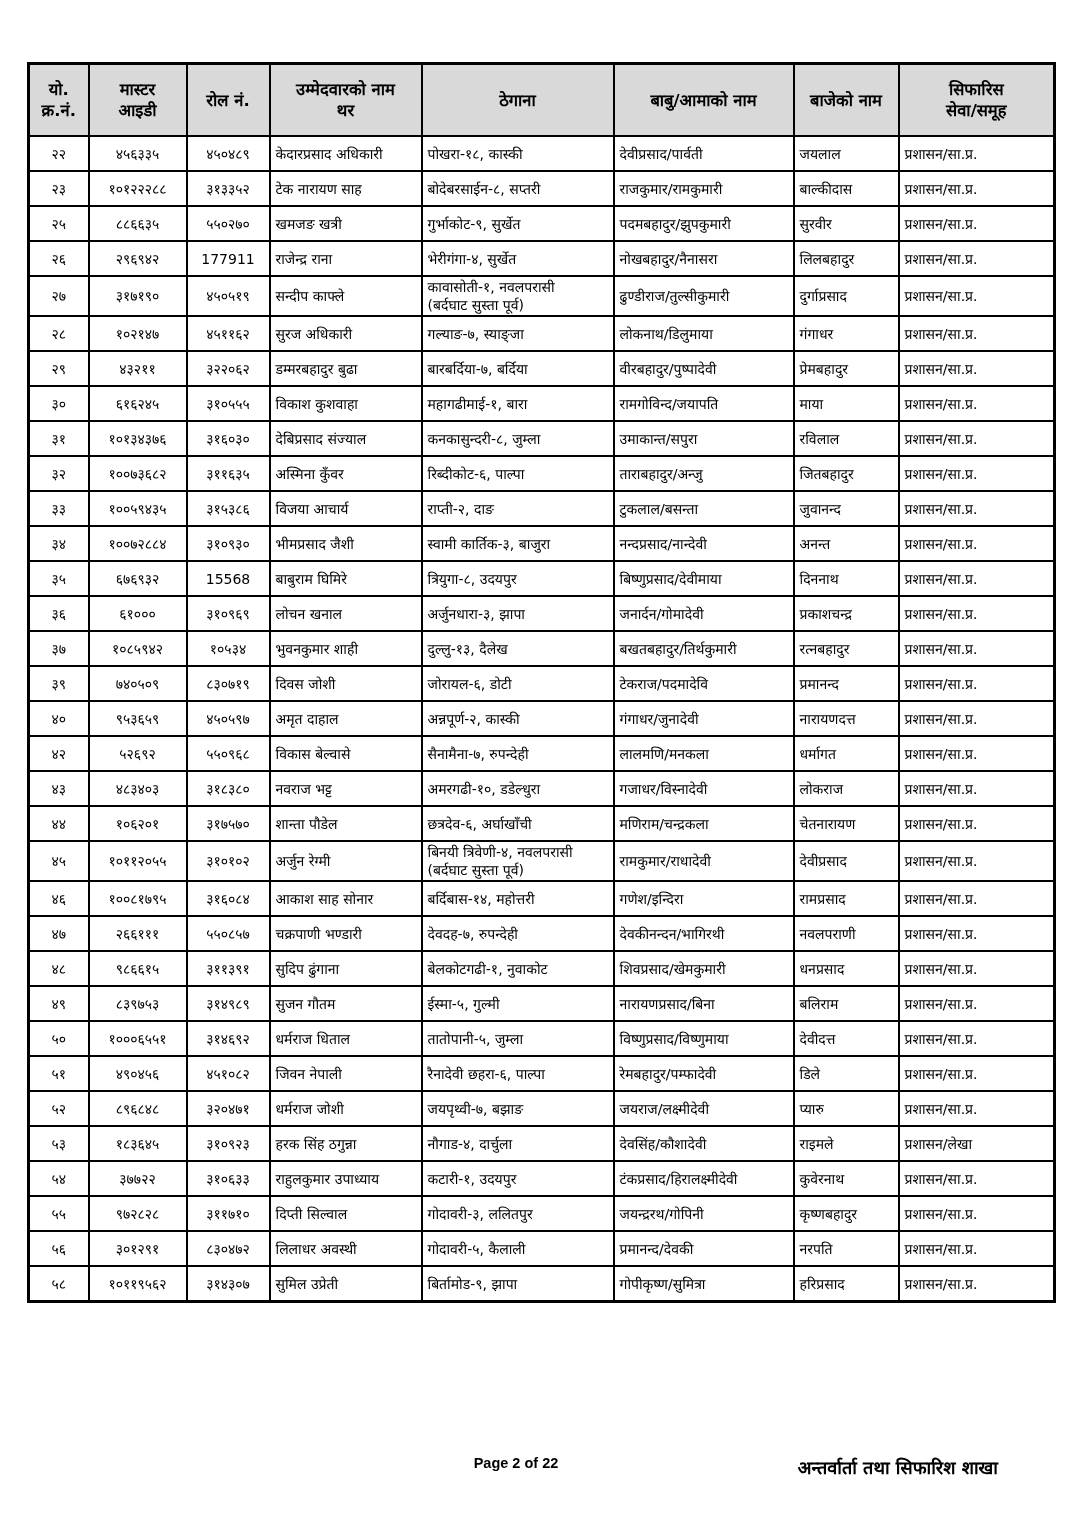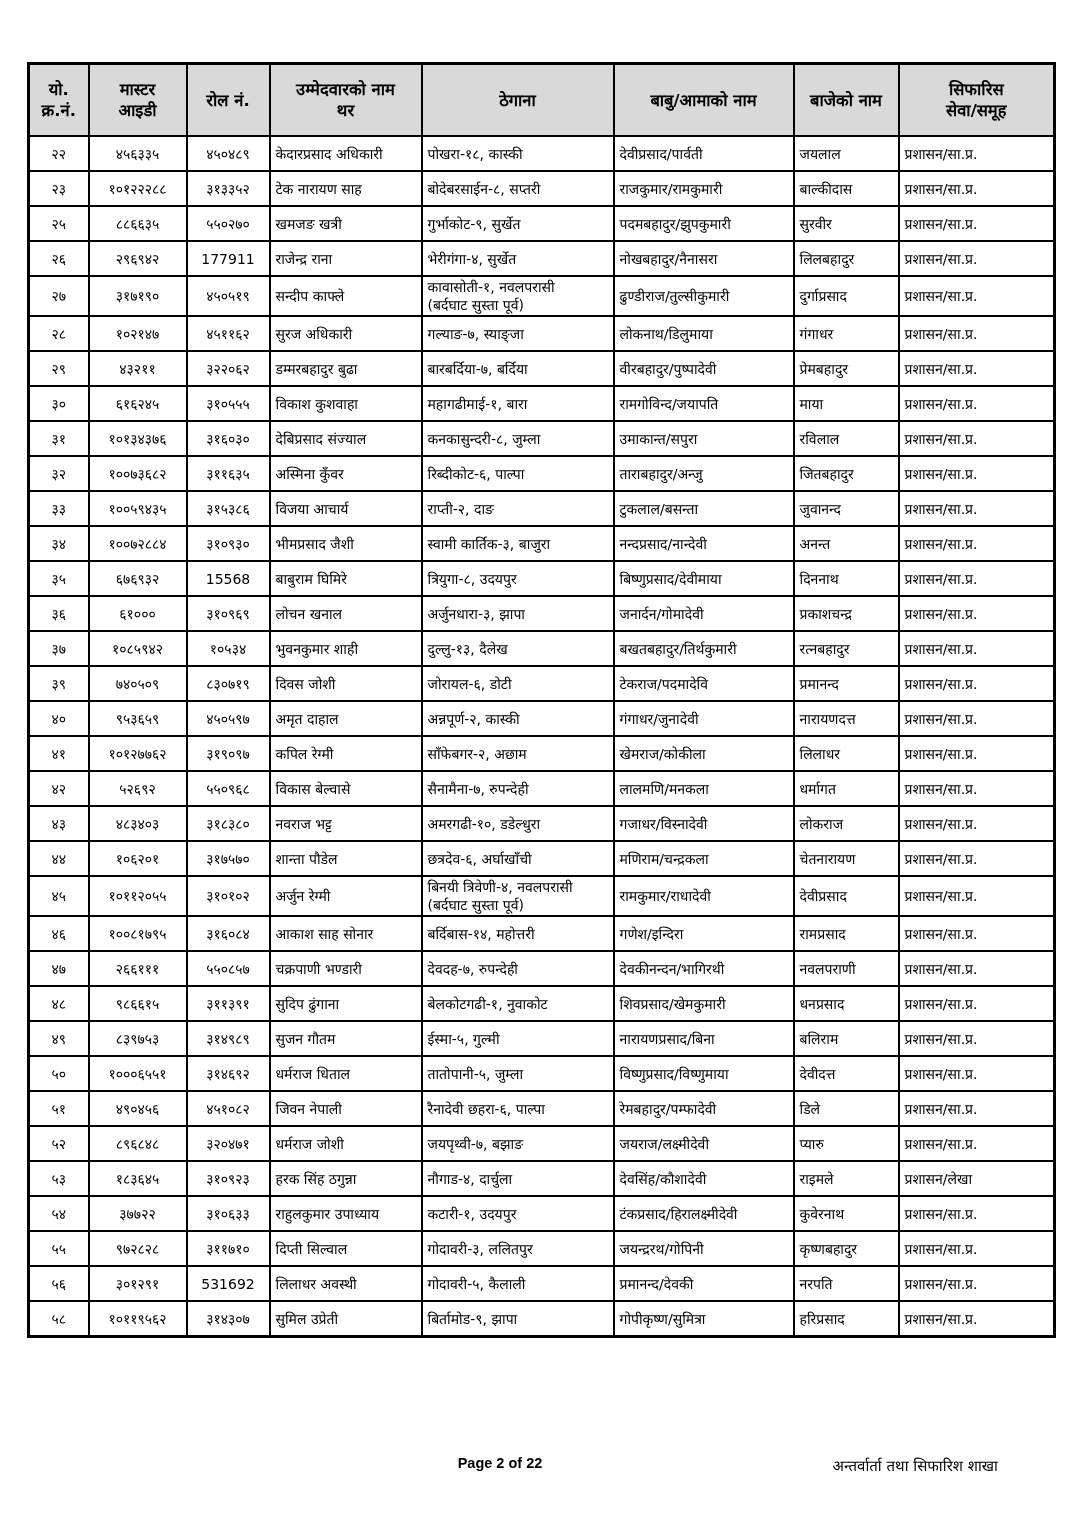--- a/index.html
+++ b/index.html
@@ -57,29 +57,30 @@
   .footer {
     position: absolute;
     left: 27px;
     top: 1455px;
     width: 1026px;
     height: 24px;
     font-size: 14.5px;
   }
   .footer .page-label {
     position: absolute;
-    left: 473px;
+    left: 489px;
     transform: translateX(-50%);
     font-weight: bold;
     font-family: "Liberation Sans", sans-serif;
   }
   .footer .branch-label {
     position: absolute;
     right: 55px;
-    font-size: 15px;
+    font-size: 18px;
+    font-weight: bold;
   }
 </style>
 </head>
 <body style="--header-bg: #d9d9d9;">
 
 <div class="page">
 
   <table class="rec-table">
     <colgroup>
       <col style="width:60px">
@@ -273,30 +274,20 @@
           <td class="c-center">४०</td>
           <td class="c-center">९५३६५९</td>
           <td class="c-center">४५०५९७</td>
           <td class="c-left">अमृत दाहाल</td>
           <td class="c-left">अन्नपूर्ण-२, कास्की</td>
           <td class="c-left">गंगाधर/जुनादेवी</td>
           <td class="c-left">नारायणदत्त</td>
           <td class="c-left">प्रशासन/सा.प्र.</td>
         </tr>
         <tr>
-          <td class="c-center">४१</td>
-          <td class="c-center">१०१२७७६२</td>
-          <td class="c-center">३१९०९७</td>
-          <td class="c-left">कपिल रेग्मी</td>
-          <td class="c-left">साँफेबगर-२, अछाम</td>
-          <td class="c-left">खेमराज/कोकीला</td>
-          <td class="c-left">लिलाधर</td>
-          <td class="c-left">प्रशासन/सा.प्र.</td>
-        </tr>
-        <tr>
           <td class="c-center">४२</td>
           <td class="c-center">५२६९२</td>
           <td class="c-center">५५०९६८</td>
           <td class="c-left">विकास बेल्वासे</td>
           <td class="c-left">सैनामैना-७, रुपन्देही</td>
           <td class="c-left">लालमणि/मनकला</td>
           <td class="c-left">धर्मागत</td>
           <td class="c-left">प्रशासन/सा.प्र.</td>
         </tr>
         <tr>
@@ -426,21 +417,21 @@
           <td class="c-center">३११७१०</td>
           <td class="c-left">दिप्ती सिल्वाल</td>
           <td class="c-left">गोदावरी-३, ललितपुर</td>
           <td class="c-left">जयन्द्ररथ/गोपिनी</td>
           <td class="c-left">कृष्णबहादुर</td>
           <td class="c-left">प्रशासन/सा.प्र.</td>
         </tr>
         <tr>
           <td class="c-center">५६</td>
           <td class="c-center">३०१२९१</td>
-          <td class="c-center">531692</td>
+          <td class="c-center">८३०४७२</td>
           <td class="c-left">लिलाधर अवस्थी</td>
           <td class="c-left">गोदावरी-५, कैलाली</td>
           <td class="c-left">प्रमानन्द/देवकी</td>
           <td class="c-left">नरपति</td>
           <td class="c-left">प्रशासन/सा.प्र.</td>
         </tr>
         <tr>
           <td class="c-center">५८</td>
           <td class="c-center">१०११९५६२</td>
           <td class="c-center">३१४३०७</td>

